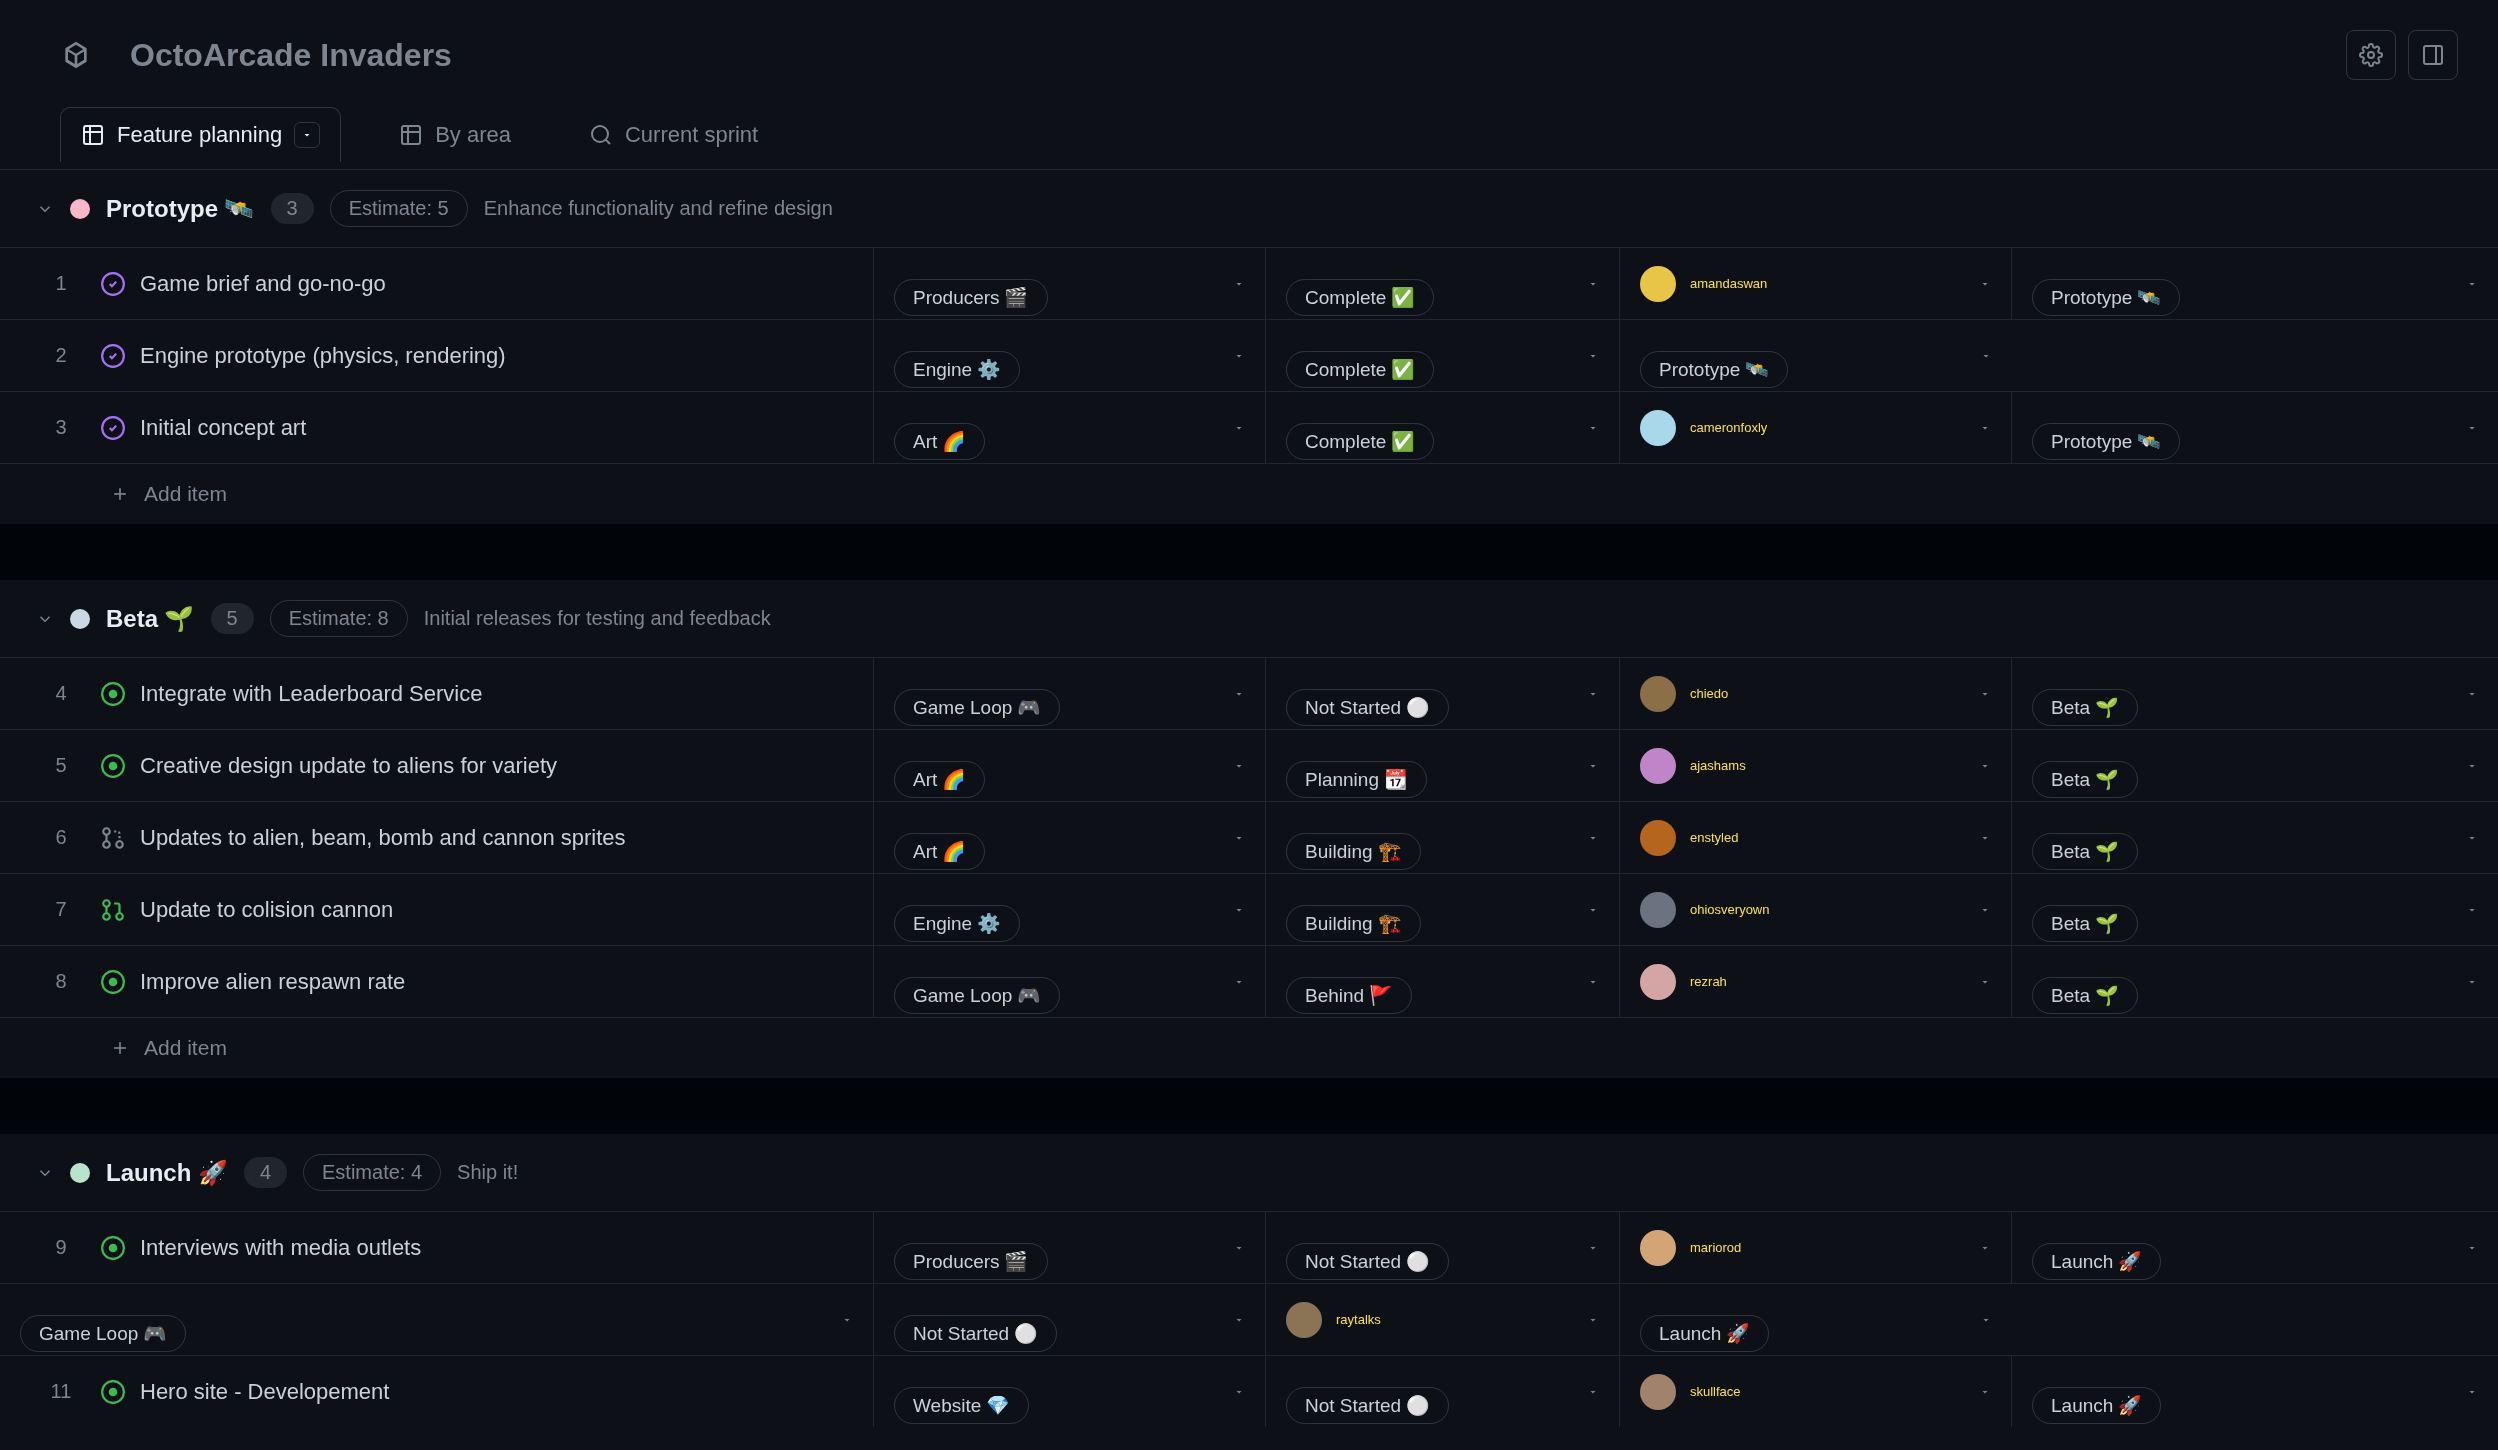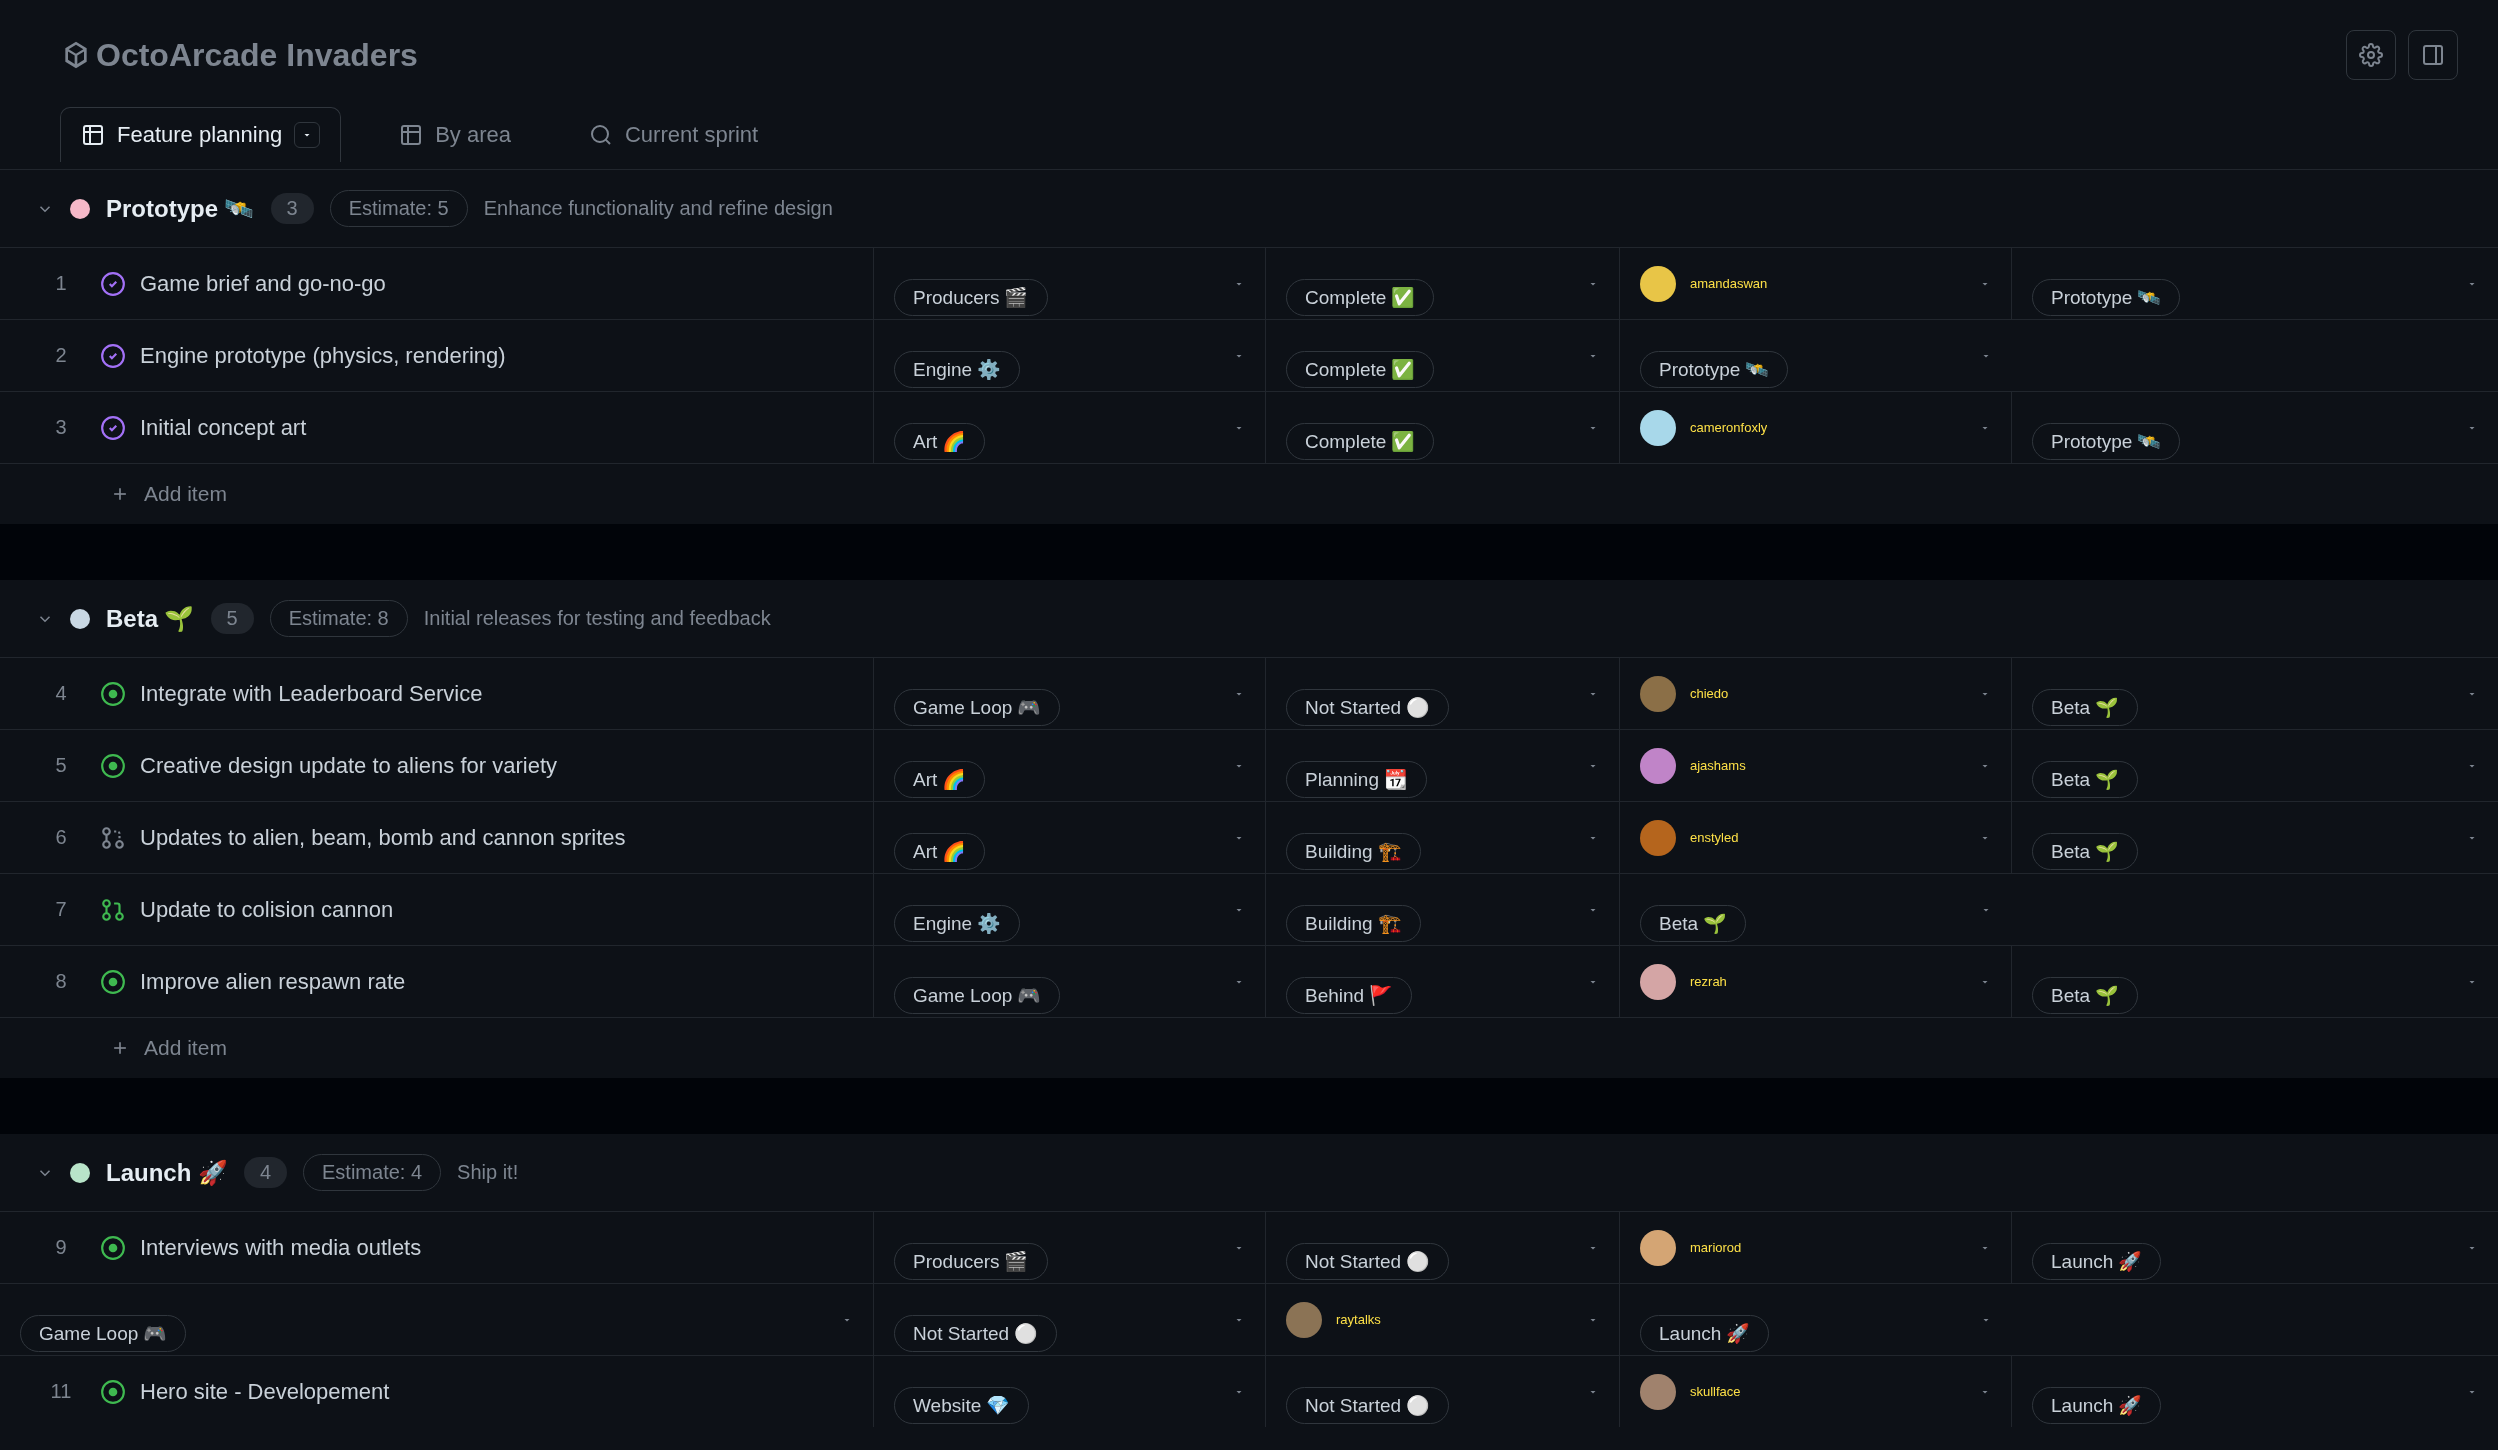--- a/index.html
+++ b/index.html
@@ -14,21 +14,21 @@
 }
 
 
 .header {
   display: flex;
   align-items: center;
   justify-content: space-between;
   padding: 20px 40px 10px 60px;
   height: 100px;
 }
-.header-left { display: flex; align-items: center; gap: 4px; }
+.header-left { display: flex; align-items: center; gap: 38px; }
 .app-icon { width: 32px; height: 32px; color: #7d8590; }
 .app-title { font-size: 32px; font-weight: 600; color: #7d8590; }
 .header-right { display: flex; gap: 12px; }
 .icon-btn {
   width: 50px; height: 50px;
   border: 1px solid #30363d;
   border-radius: 8px;
   background: transparent;
   color: #7d8590;
   display: flex; align-items: center; justify-content: center;
@@ -545,20 +545,31 @@
       </div>
       <div class="cell">
         <span class="pill">Building 🏗️</span>
         <span class="cell-dropdown">
           <svg width="12" height="12" viewBox="0 0 24 24" fill="currentColor">
             <path d="M7 10l5 5 5-5z"></path>
           </svg>
         </span>
       </div>
       <div class="cell">
+        <span class="avatar-stack">
+          <span class="avatar" style="background:#6b7280"></span>
+        </span>
+        <span class="assignee-name">ohiosveryown</span>
+        <span class="cell-dropdown">
+          <svg width="12" height="12" viewBox="0 0 24 24" fill="currentColor">
+            <path d="M7 10l5 5 5-5z"></path>
+          </svg>
+        </span>
+      </div>
+      <div class="cell">
         <span class="pill">Beta 🌱</span>
         <span class="cell-dropdown">
           <svg width="12" height="12" viewBox="0 0 24 24" fill="currentColor">
             <path d="M7 10l5 5 5-5z"></path>
           </svg>
         </span>
       </div>
     </div>
     <div class="row">
       <div class="cell" style="padding-left:36px">

